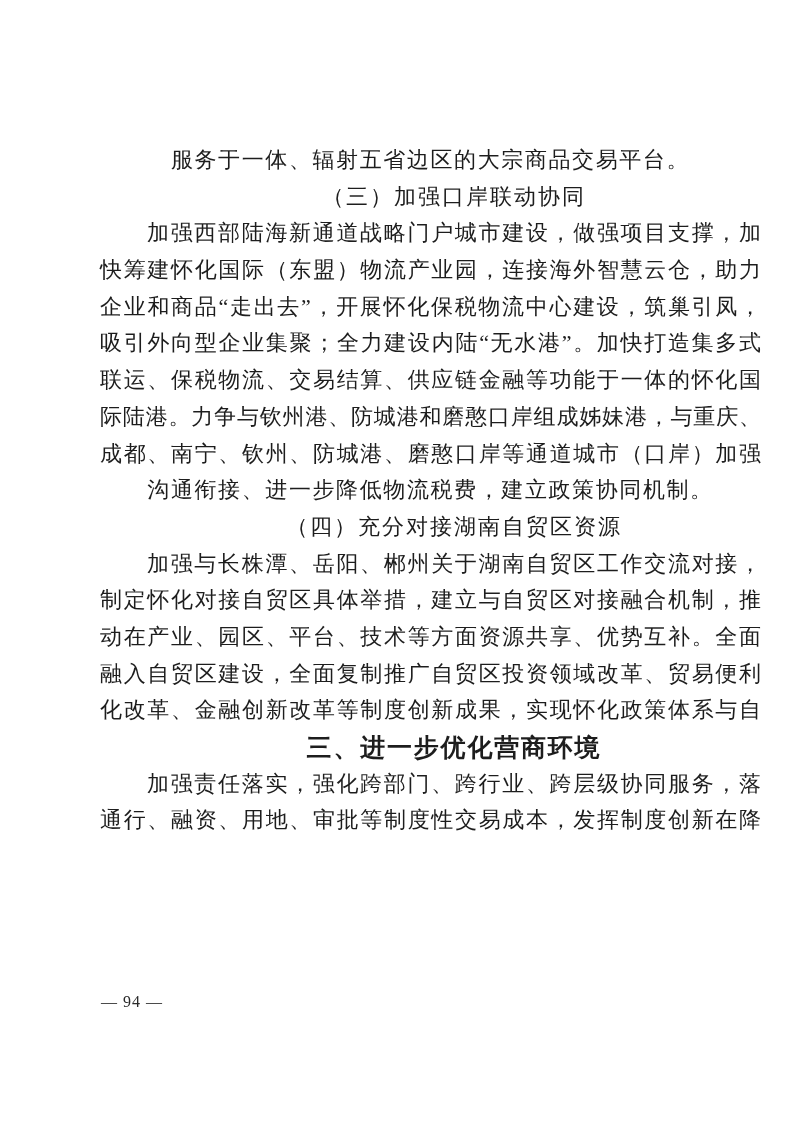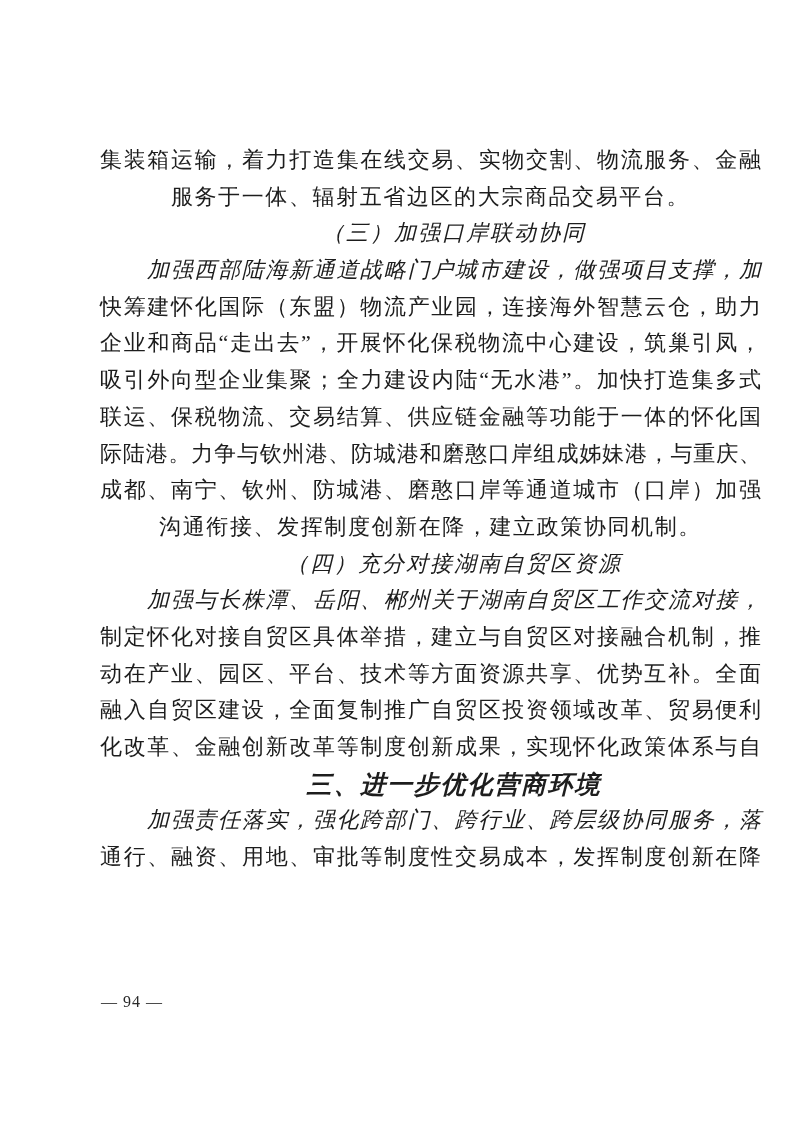--- a/index.html
+++ b/index.html
@@ -33,21 +33,20 @@
     white-space: normal;
     text-align: justify;
     text-align-last: justify;
     letter-spacing: 0;
   }
   .line:not(.justify) {
     letter-spacing: 1.6px;
   }
   .line.indent {
     padding-left: 47px;
-    font-style: italic;
   }
   .line.sub-heading {
     
     font-family: "Liberation Serif", "DejaVu Serif", serif;
     letter-spacing: 2px;
   }
   .line.section-heading {
     font-family: "Liberation Sans", "DejaVu Sans", sans-serif;
     font-weight: bold;
     font-size: 25px;
@@ -61,31 +60,30 @@
     letter-spacing: 1px;
     color: #2a2a2a;
     font-family: "Liberation Serif", "DejaVu Serif", serif;
   }
 </style>
 </head>
 <body>
 
 <div class="page">
   <div class="content">
-      <div class="line body justify">集装箱运输，着力打造集在线交易、实物交割、物流服务、金融</div>
       <div class="line body">服务于一体、辐射五省边区的大宗商品交易平台。</div>
       <div class="line sub-heading indent">（三）加强口岸联动协同</div>
       <div class="line body justify indent">加强西部陆海新通道战略门户城市建设，做强项目支撑，加</div>
       <div class="line body justify">快筹建怀化国际（东盟）物流产业园，连接海外智慧云仓，助力</div>
       <div class="line body justify">企业和商品“走出去”，开展怀化保税物流中心建设，筑巢引凤，</div>
       <div class="line body justify">吸引外向型企业集聚；全力建设内陆“无水港”。加快打造集多式</div>
       <div class="line body justify">联运、保税物流、交易结算、供应链金融等功能于一体的怀化国</div>
       <div class="line body justify">际陆港。力争与钦州港、防城港和磨憨口岸组成姊妹港，与重庆、</div>
       <div class="line body justify">成都、南宁、钦州、防城港、磨憨口岸等通道城市（口岸）加强</div>
-      <div class="line body">沟通衔接、发挥制度创新在降，建立政策协同机制。</div>
+      <div class="line body">沟通衔接、进一步降低物流税费，建立政策协同机制。</div>
       <div class="line sub-heading indent">（四）充分对接湖南自贸区资源</div>
       <div class="line body justify indent">加强与长株潭、岳阳、郴州关于湖南自贸区工作交流对接，</div>
       <div class="line body justify">制定怀化对接自贸区具体举措，建立与自贸区对接融合机制，推</div>
       <div class="line body justify">动在产业、园区、平台、技术等方面资源共享、优势互补。全面</div>
       <div class="line body justify">融入自贸区建设，全面复制推广自贸区投资领域改革、贸易便利</div>
       <div class="line body justify">化改革、金融创新改革等制度创新成果，实现怀化政策体系与自</div>
       <div class="line section-heading indent">三、进一步优化营商环境</div>
       <div class="line body justify indent">加强责任落实，强化跨部门、跨行业、跨层级协同服务，落</div>
       <div class="line body justify">通行、融资、用地、审批等制度性交易成本，发挥制度创新在降</div>
     </div>

